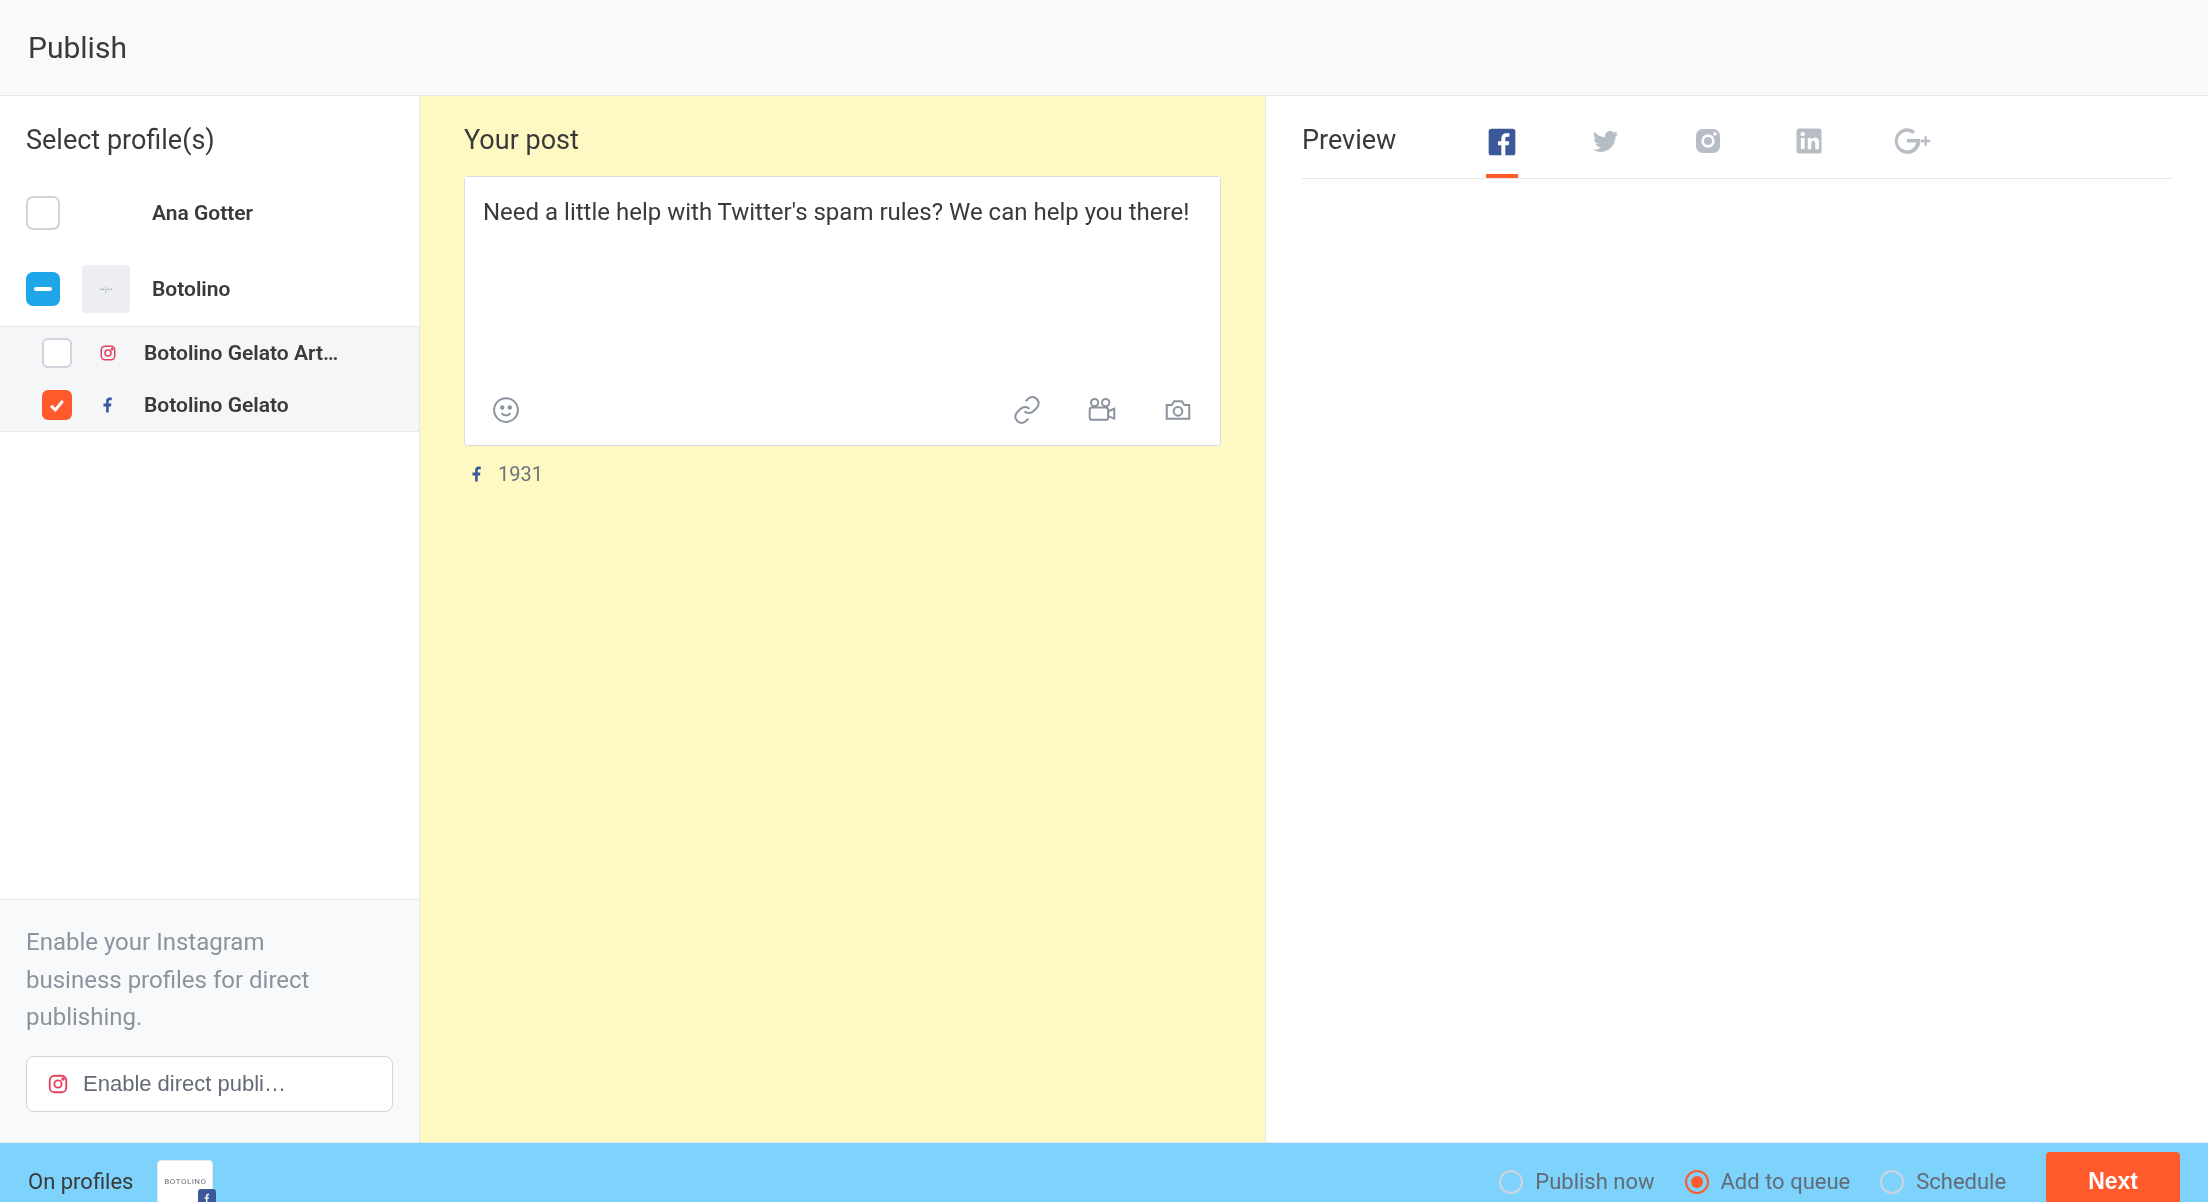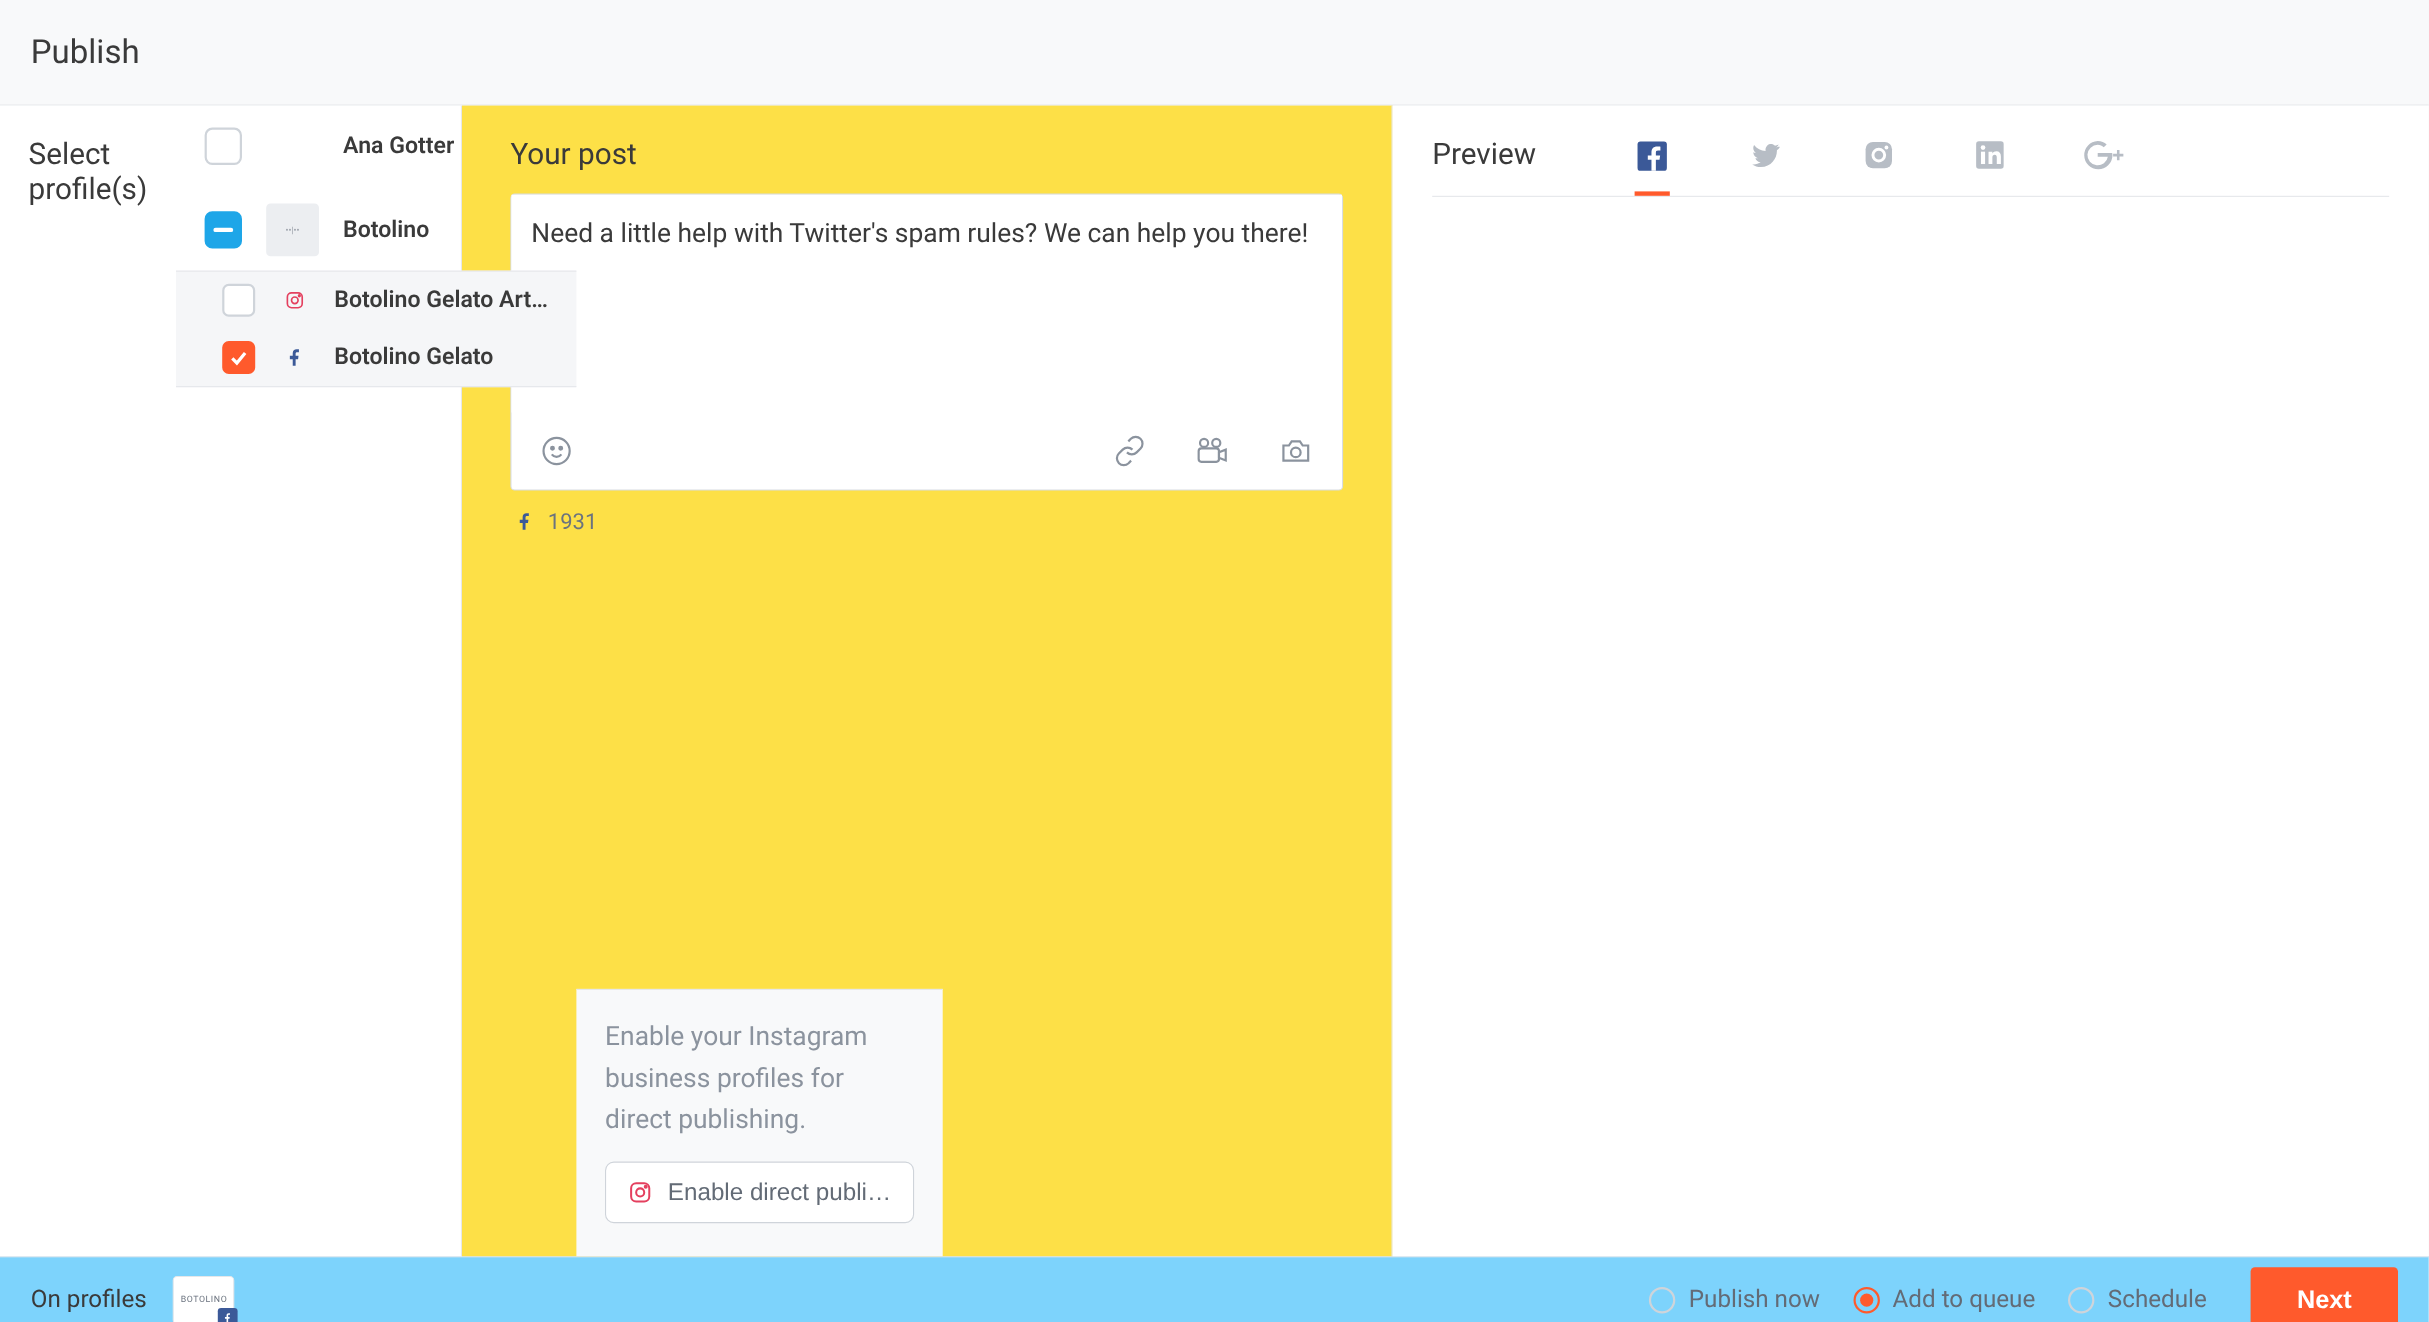--- a/index.html
+++ b/index.html
@@ -26,21 +26,21 @@
 }
 .layout {
   display: flex;
   height: calc(1202px - 78px - 78px);
 }
 .sidebar {
   width: 420px;
   background: #ffffff;
   border-right: 1px solid #e5e7ea;
   display: flex;
-  flex-direction: row;
+  flex-direction: column;
   position: relative;
 }
 .sidebar-heading {
   font-size: 27px;
   font-weight: 400;
   color: #3a3a3a;
   padding: 28px 26px 20px 26px;
 }
 .profile-list { }
 .profile-item {
@@ -135,21 +135,21 @@
 }
 .enable-btn span.label { overflow:hidden; text-overflow: ellipsis; }
 
 .main {
   flex: 1;
   display: flex;
 }
 .composer {
   width: 846px;
   padding: 28px 44px;
-  background: #fde047;
+  background: #fef9c3;
   border-right: 1px solid #e5e7ea;
 }
 .composer-heading {
   font-size: 27px;
   font-weight: 400;
   margin-bottom: 20px;
 }
 .composer-box {
   border: 1px solid #d8dce1;
   border-radius: 4px;

